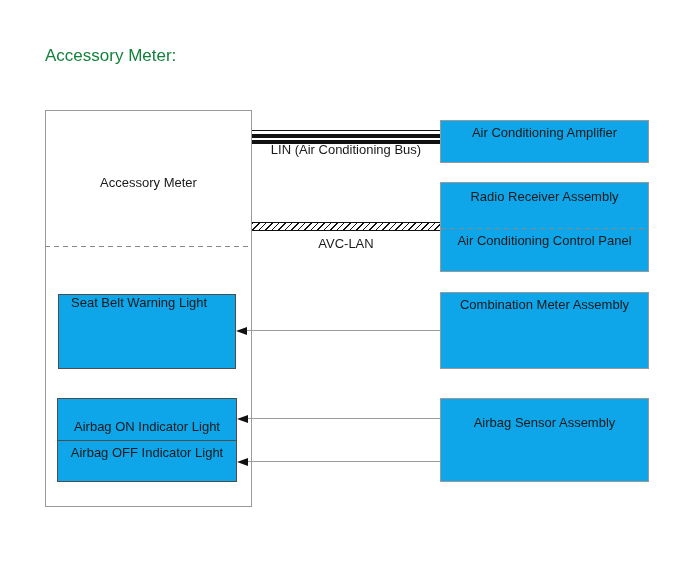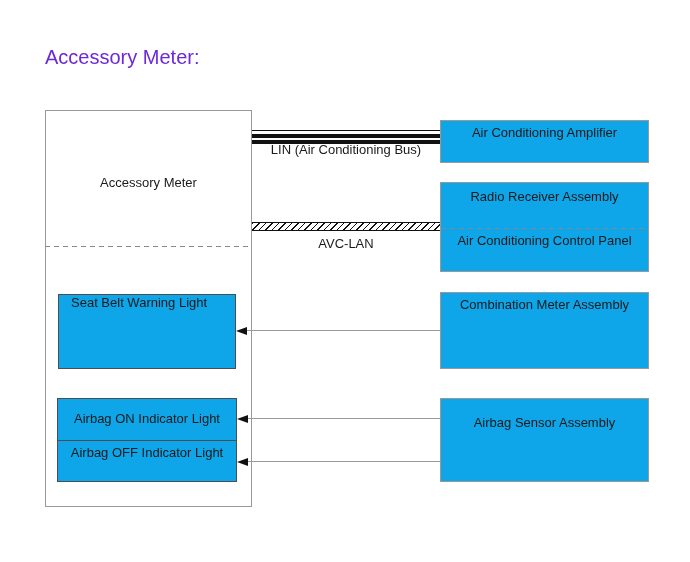--- a/index.html
+++ b/index.html
@@ -8,39 +8,39 @@
     width: 690px;
     height: 562px;
     background: #ffffff;
     font-family: "Liberation Sans", sans-serif;
     color: #1a1a1a;
     overflow: hidden;
   }
   .title {
     position: absolute;
     left: 45px; top: 46px;
-    font-size: 20px;
-    color: #6d28d9;
+    font-size: 17px;
+    color: #15803d;
     white-space: nowrap;
   }
   .box { position: absolute; background: #0ea5e9; box-sizing: border-box; }
   .outer-border { border: 1px solid #999999; }
   .inner-border { border: 1px solid #4d4d4d; }
   .label { font-size: 13px; line-height: 16px; }
   .center { text-align: center; }
 
   
   #main-box { left: 45px; top: 110px; width: 207px; height: 397px; background: transparent; }
   #main-label { position: absolute; left: 45px; top: 175px; width: 207px; text-align: center; }
   #main-dash { position: absolute; left: 45px; top: 246px; width: 207px; height: 1px;
     background: repeating-linear-gradient(to right, #888 0 5px, transparent 5px 9px); }
 
   
   #seatbelt-box { left: 58px; top: 294px; width: 178px; height: 75px; padding: 0 0 0 12px; }
-  #airbag-on-box { left: 57px; top: 398px; width: 180px; height: 56px; padding-top: 12px; }
+  #airbag-on-box { left: 57px; top: 398px; width: 180px; height: 56px; padding-top: 20px; }
   #airbag-off-box { left: 57px; top: 440px; width: 180px; height: 42px; padding-top: 4px; }
 
   
   #amp-box { left: 440px; top: 120px; width: 209px; height: 43px; padding-top: 4px; }
   #radio-box { left: 440px; top: 182px; width: 209px; height: 90px; }
   #radio-label { padding-top: 6px; }
   #radio-dash { position: absolute; left: 0; top: 45px; width: 100%; height: 1px;
     background: repeating-linear-gradient(to right, #888 0 5px, transparent 5px 9px); }
   #acp-label { position: absolute; left: 0; top: 50px; width: 100%; }
   #combo-box { left: 440px; top: 292px; width: 209px; height: 77px; padding-top: 4px; }

